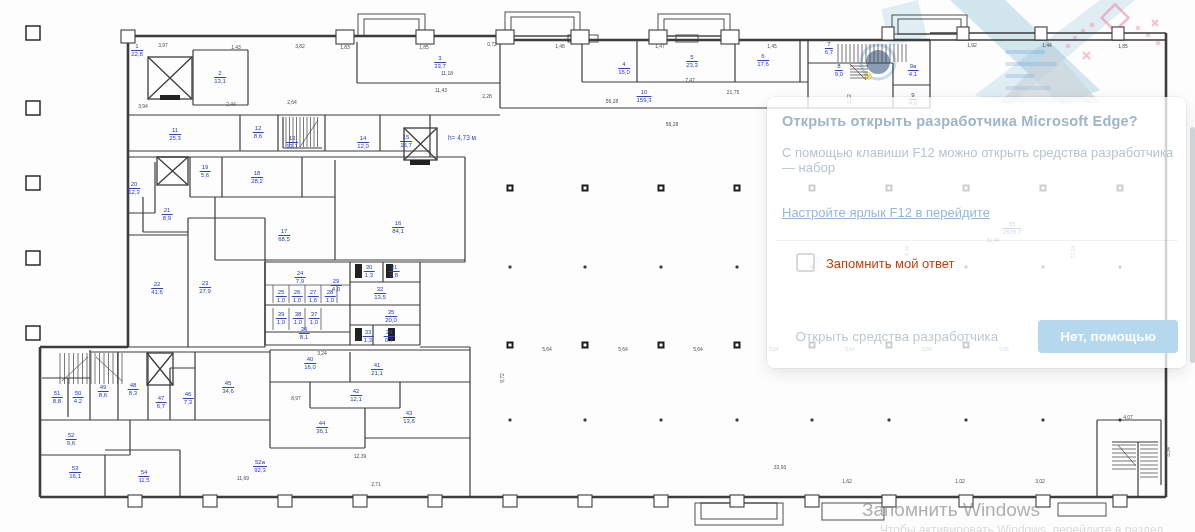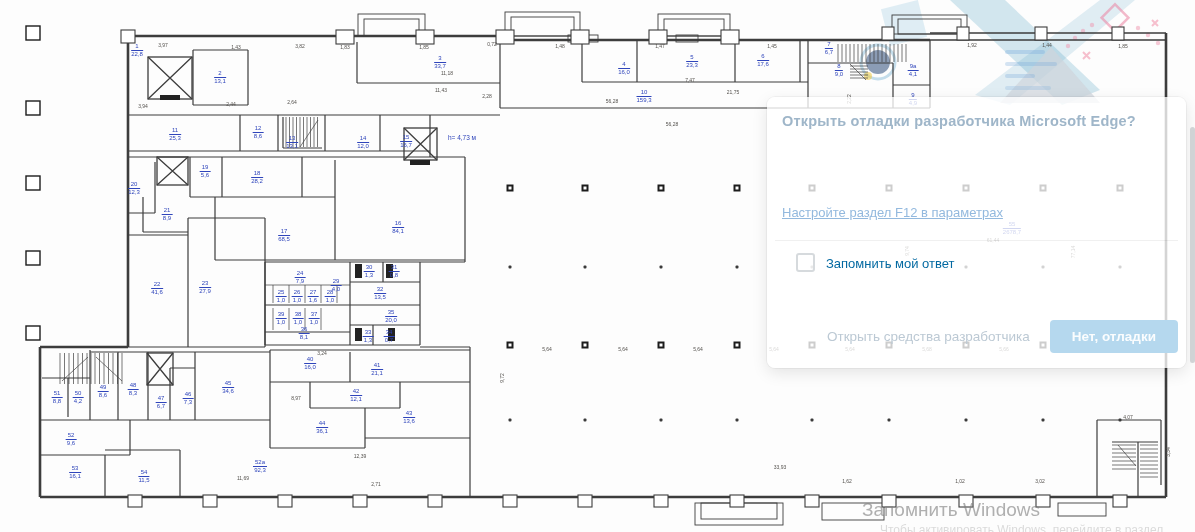--- a/index.html
+++ b/index.html
@@ -24,22 +24,22 @@
       background:rgba(255,255,255,0.78);border-radius:8px;
       box-shadow:0 0 0 1px rgba(0,0,0,0.04),0 5px 16px rgba(0,0,0,0.10);}
   #dlg-title{position:absolute;left:15px;top:16px;font-size:14.5px;font-weight:bold;
       color:#9fb6c9;letter-spacing:.2px;}
   .dlg-body{position:absolute;left:15px;font-size:13px;color:#b7c4d1;}
   #dlg-link{position:absolute;left:15px;top:108px;font-size:13px;color:#93b9de;
       text-decoration:underline;cursor:pointer;}
   #dlg-divider{position:absolute;left:8px;right:8px;top:143px;height:1px;background:rgba(0,0,0,0.06);}
   #dlg-checkbox{position:absolute;left:29px;top:156px;width:19px;height:19px;border:2px solid #d6dadd;
       border-radius:3px;background:rgba(255,255,255,0.5);box-sizing:border-box;}
-  #dlg-checklabel{position:absolute;left:59px;top:159px;font-size:13px;color:#0369a1;}
-  #dlg-buttons{position:absolute;right:8px;bottom:15px;display:flex;align-items:center;gap:10px;}
+  #dlg-checklabel{position:absolute;left:59px;top:159px;font-size:13px;color:#c2410c;}
+  #dlg-buttons{position:absolute;right:8px;bottom:15px;display:flex;align-items:center;gap:30px;}
   #dlg-btn-open{font-size:13.5px;color:#bcc9d4;background:transparent;border:none;
       padding:9px 10px;cursor:pointer;font-family:inherit;}
   #dlg-btn-no{font-size:13.5px;font-weight:bold;color:#fbfdfe;border:none;border-radius:4px;
       padding:9px 22px;cursor:pointer;font-family:inherit;}
   #scrollbar{position:absolute;right:0;top:127px;width:5px;height:236px;background:#c9cccf;
       border-radius:3px;opacity:.85;}
   #wm1{position:absolute;left:862px;top:499px;font-size:19px;color:rgba(128,128,128,0.62);}
   #wm2{position:absolute;left:880px;top:523px;font-size:12px;color:rgba(140,140,140,0.30);}
 </style>
 </head>
@@ -498,28 +498,29 @@
       <div class="col-dot" style="left: 661px; top: 420px;"></div>
       <div class="col-dot" style="left: 737px; top: 420px;"></div>
       <div class="col-dot" style="left: 812px; top: 420px;"></div>
       <div class="col-dot" style="left: 889px; top: 420px;"></div>
       <div class="col-dot" style="left: 966px; top: 420px;"></div>
       <div class="col-dot" style="left: 1043px; top: 420px;"></div>
       <div class="col-dot" style="left: 1120px; top: 420px;"></div>
     </div>
 
   <div id="dialog">
-    <div id="dlg-title">Открыть отладки разработчика Microsoft Edge?</div>
-    <div id="dlg-link">Настройте раздел F12 в параметрах</div>
+    <div id="dlg-title">Открыть открыть разработчика Microsoft Edge?</div>
+    <div class="dlg-body" style="top:48px">С помощью клавиши F12 можно открыть средства разработчика — набор</div>
+    <div id="dlg-link">Настройте ярлык F12 в перейдите</div>
     <div id="dlg-divider"></div>
     <div id="dlg-checkbox"></div>
     <div id="dlg-checklabel">Запомнить мой ответ</div>
     <div id="dlg-buttons">
       <button id="dlg-btn-open">Открыть средства разработчика</button>
-      <button id="dlg-btn-no" style="background: rgb(181, 216, 238);">Нет, отладки</button>
+      <button id="dlg-btn-no" style="background: rgb(181, 216, 238);">Нет, помощью</button>
     </div>
   </div>
 
   <div id="scrollbar"></div>
 
   <div id="wm1">Запомнить Windows</div>
   <div id="wm2">Чтобы активировать Windows, перейдите в раздел "Параметры".</div>
 
 </div>
 

